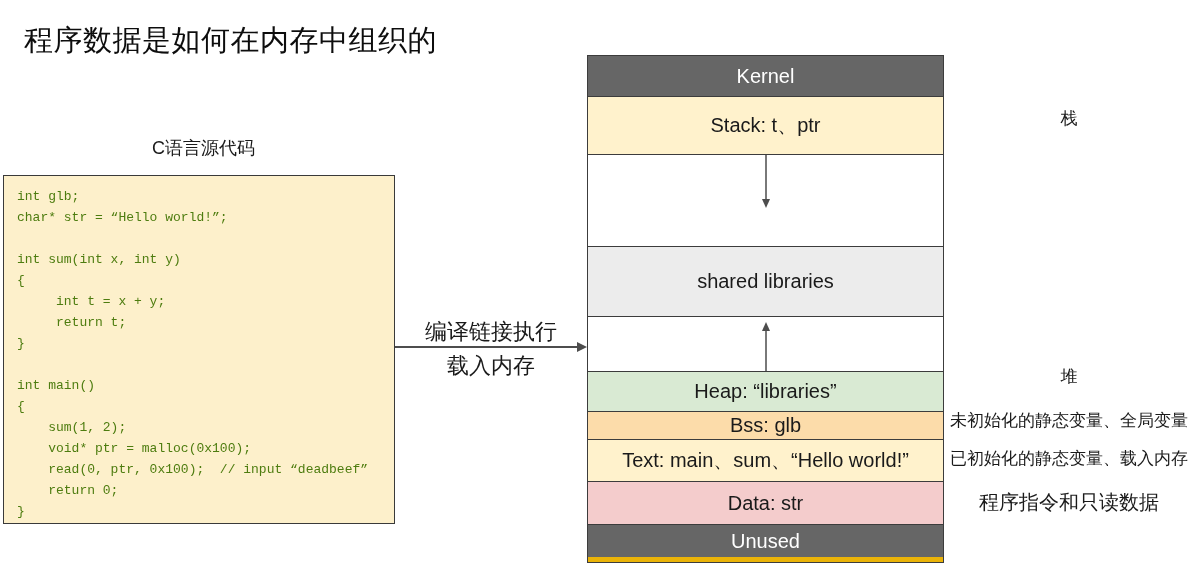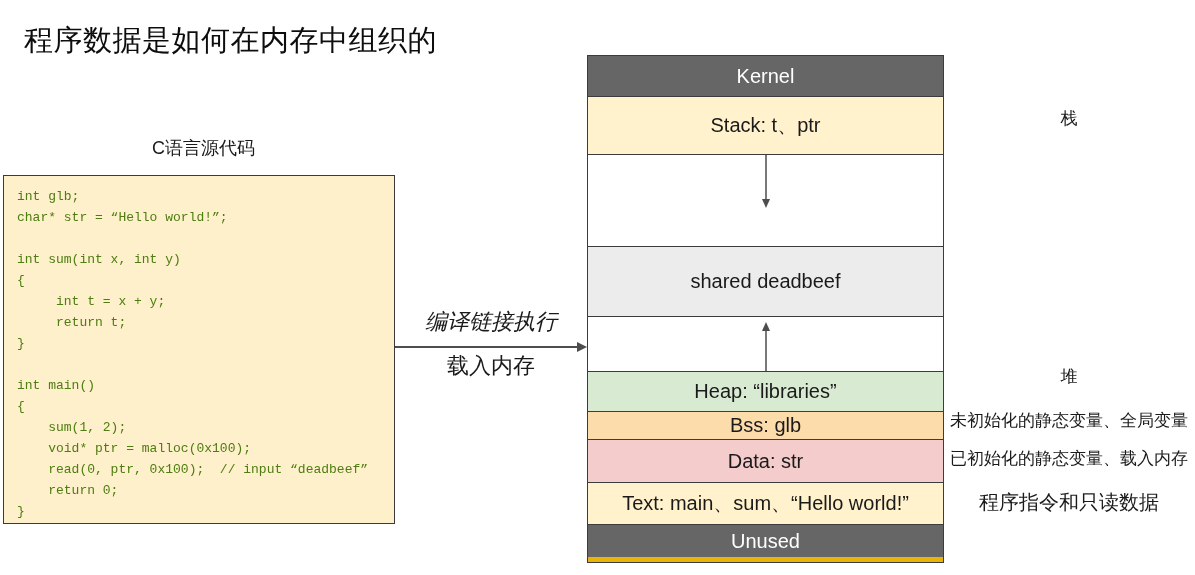--- a/index.html
+++ b/index.html
@@ -26,21 +26,21 @@
     position:absolute; left:3px; top:175px; width:392px; height:349px;
     margin:0; padding:10px 13px;
     border:1px solid #3a3a3a;
     font-family:"Liberation Mono","DejaVu Sans Mono",monospace;
     font-size:13px; line-height:21px; color:#4d7c0f;
     white-space:pre; overflow:hidden;
   }
 
   .harrow-label { position:absolute; left:395px; width:192px; text-align:center;
     font-size:22px; color:#1a1a1a; }
-  .harrow-label.top { top:307px;font-style:italic; }
+  .harrow-label.top { top:317px; }
   .harrow-label.bottom { top:351px; }
   .harrow { position:absolute; left:395px; top:340px; }
 
   .memory {
     position:absolute; left:587px; top:55px; width:357px; height:508px;
     border:1px solid #3c3c3c; display:flex; flex-direction:column;
     background:#eab308;
   }
   .mrow {
     width:100%; display:flex; align-items:center; justify-content:center;
@@ -116,36 +116,36 @@
 
     <div class="mrow r-stack" style="background-color: rgb(255, 242, 204); color: rgb(26, 26, 26);">Stack: t、ptr</div>
 
     <div class="mrow r-gap1" style="background-color: rgb(255, 255, 255);">
       <svg class="varrow down" width="12" height="54">
         <line x1="6" y1="0" x2="6" y2="45" stroke="#4d4d4d" stroke-width="1.5"></line>
         <polygon points="2,44 10,44 6,53" fill="#4d4d4d"></polygon>
       </svg>
     </div>
 
-    <div class="mrow r-shared" style="background-color: rgb(236, 236, 236); color: rgb(26, 26, 26);">shared deadbeef</div>
+    <div class="mrow r-shared" style="background-color: rgb(236, 236, 236); color: rgb(26, 26, 26);">shared libraries</div>
 
     <div class="mrow r-gap2" style="background-color: rgb(255, 255, 255);">
       <svg class="varrow up" width="12" height="51">
         <line x1="6" y1="51" x2="6" y2="10" stroke="#4d4d4d" stroke-width="1.5"></line>
         <polygon points="2,11 10,11 6,2" fill="#4d4d4d"></polygon>
       </svg>
     </div>
 
     <div class="mrow r-heap" style="background-color: rgb(217, 234, 211); color: rgb(26, 26, 26);">Heap: “libraries”</div>
 
     <div class="mrow r-bss" style="background-color: rgb(252, 220, 170); color: rgb(26, 26, 26);">Bss: glb</div>
 
+    <div class="mrow r-text" style="background-color: rgb(255, 242, 204); color: rgb(26, 26, 26);">Text: main、sum、“Hello world!”</div>
+
     <div class="mrow r-data" style="background-color: rgb(244, 204, 204); color: rgb(26, 26, 26);">Data: str</div>
-
-    <div class="mrow r-text" style="background-color: rgb(255, 242, 204); color: rgb(26, 26, 26);">Text: main、sum、“Hello world!”</div>
 
     <div class="mrow r-unused" style="background-color: rgb(102, 102, 102); color: rgb(255, 255, 255);">Unused</div>
   </div>
 
   <div class="side-label l-stack">栈</div>
   <div class="side-label l-heap">堆</div>
   <div class="side-label l-bss">未初始化的静态变量、全局变量</div>
   <div class="side-label l-data">已初始化的静态变量、载入内存</div>
   <div class="side-label l-text">程序指令和只读数据</div>
 

